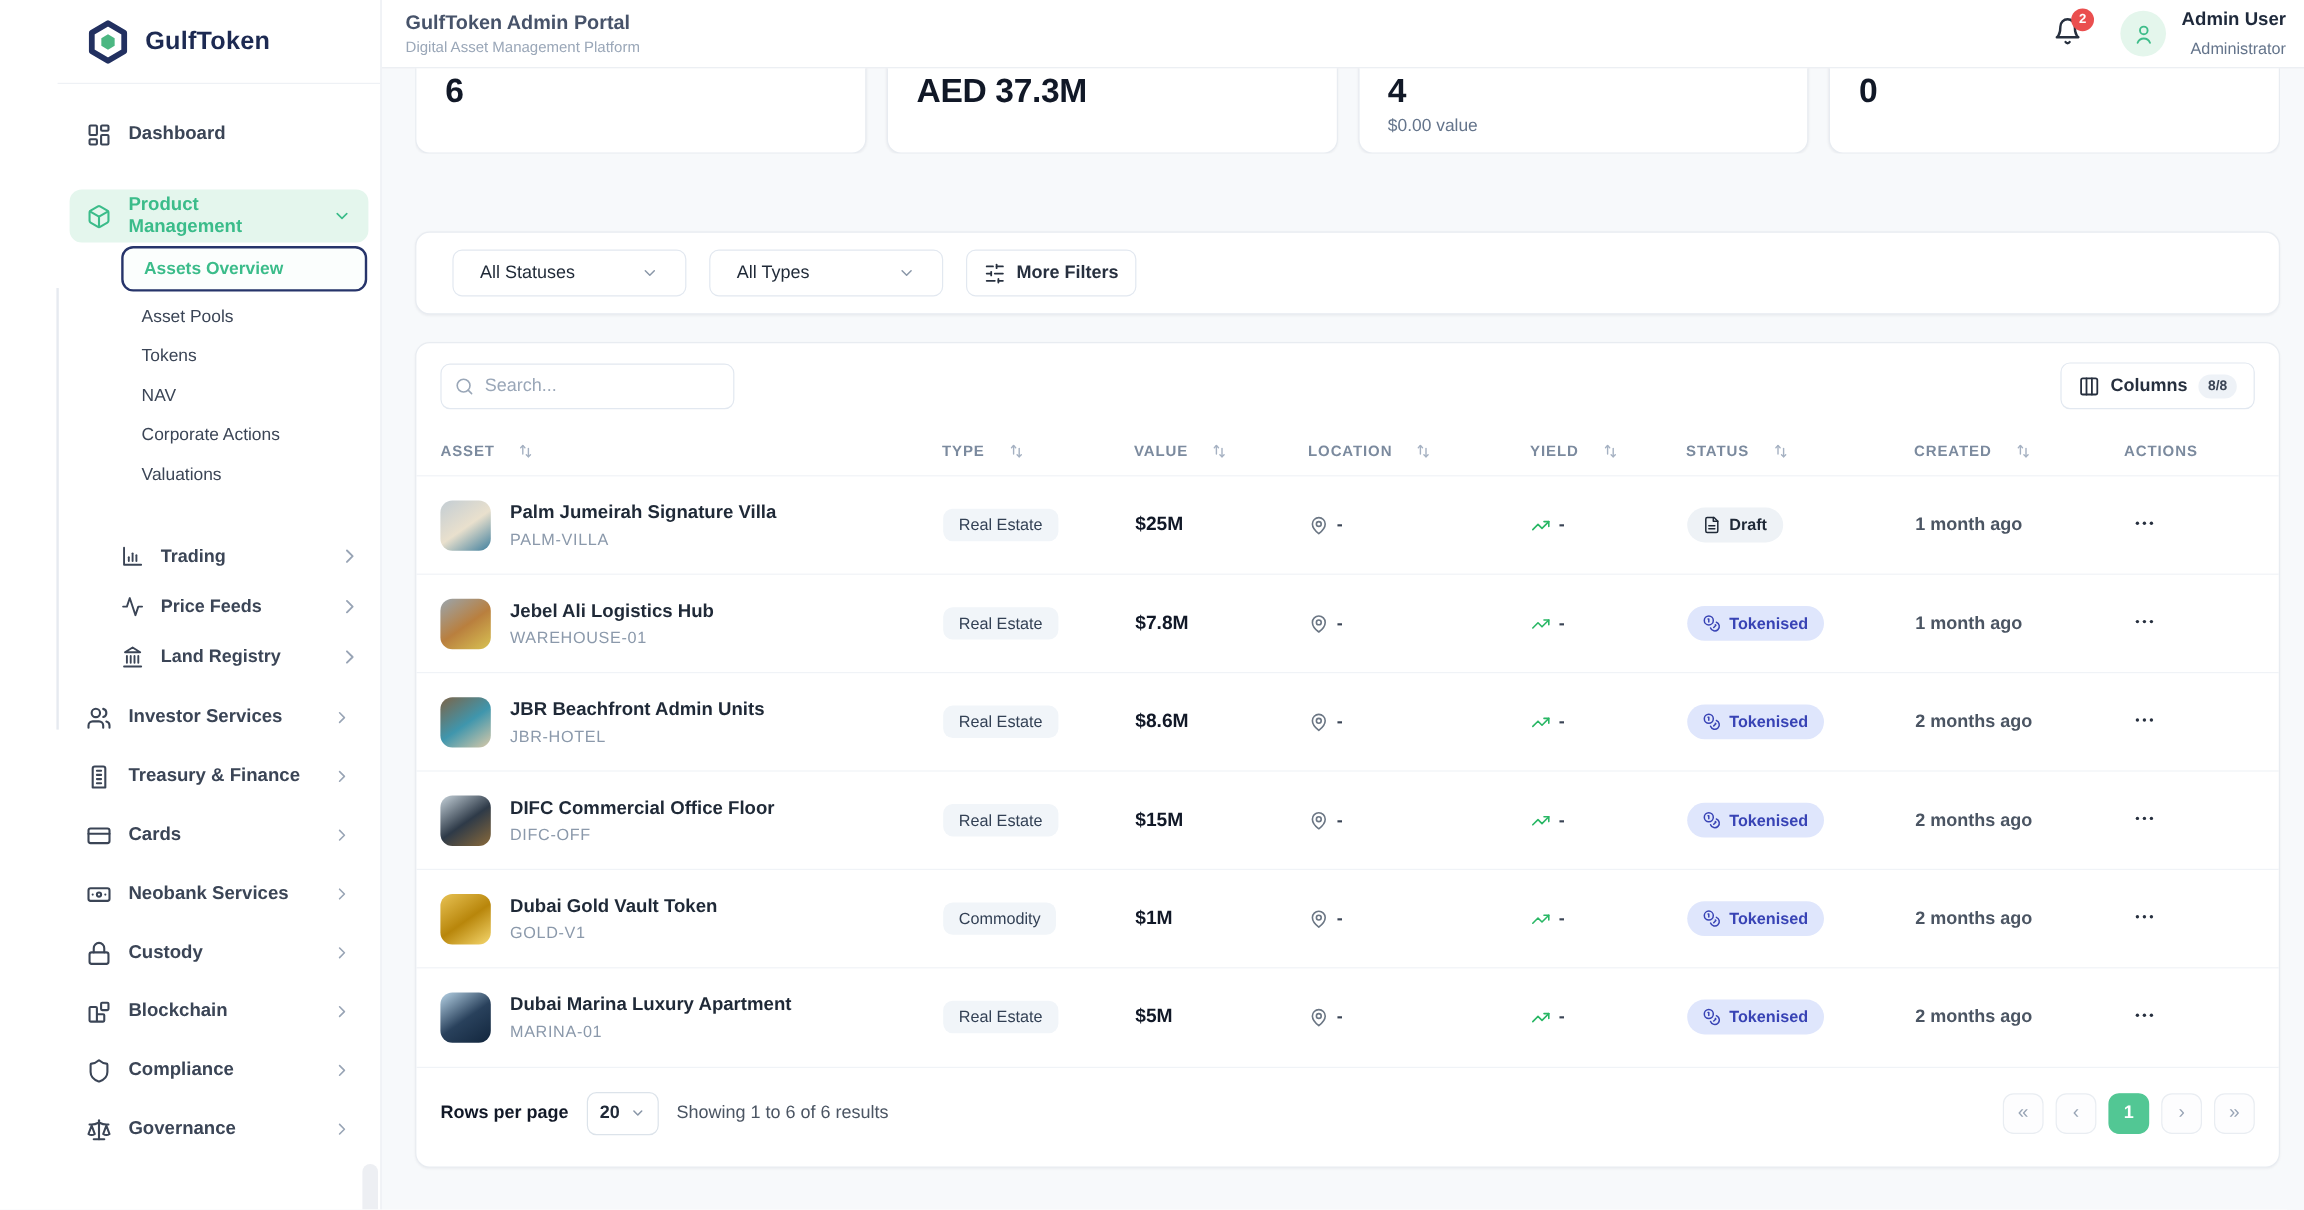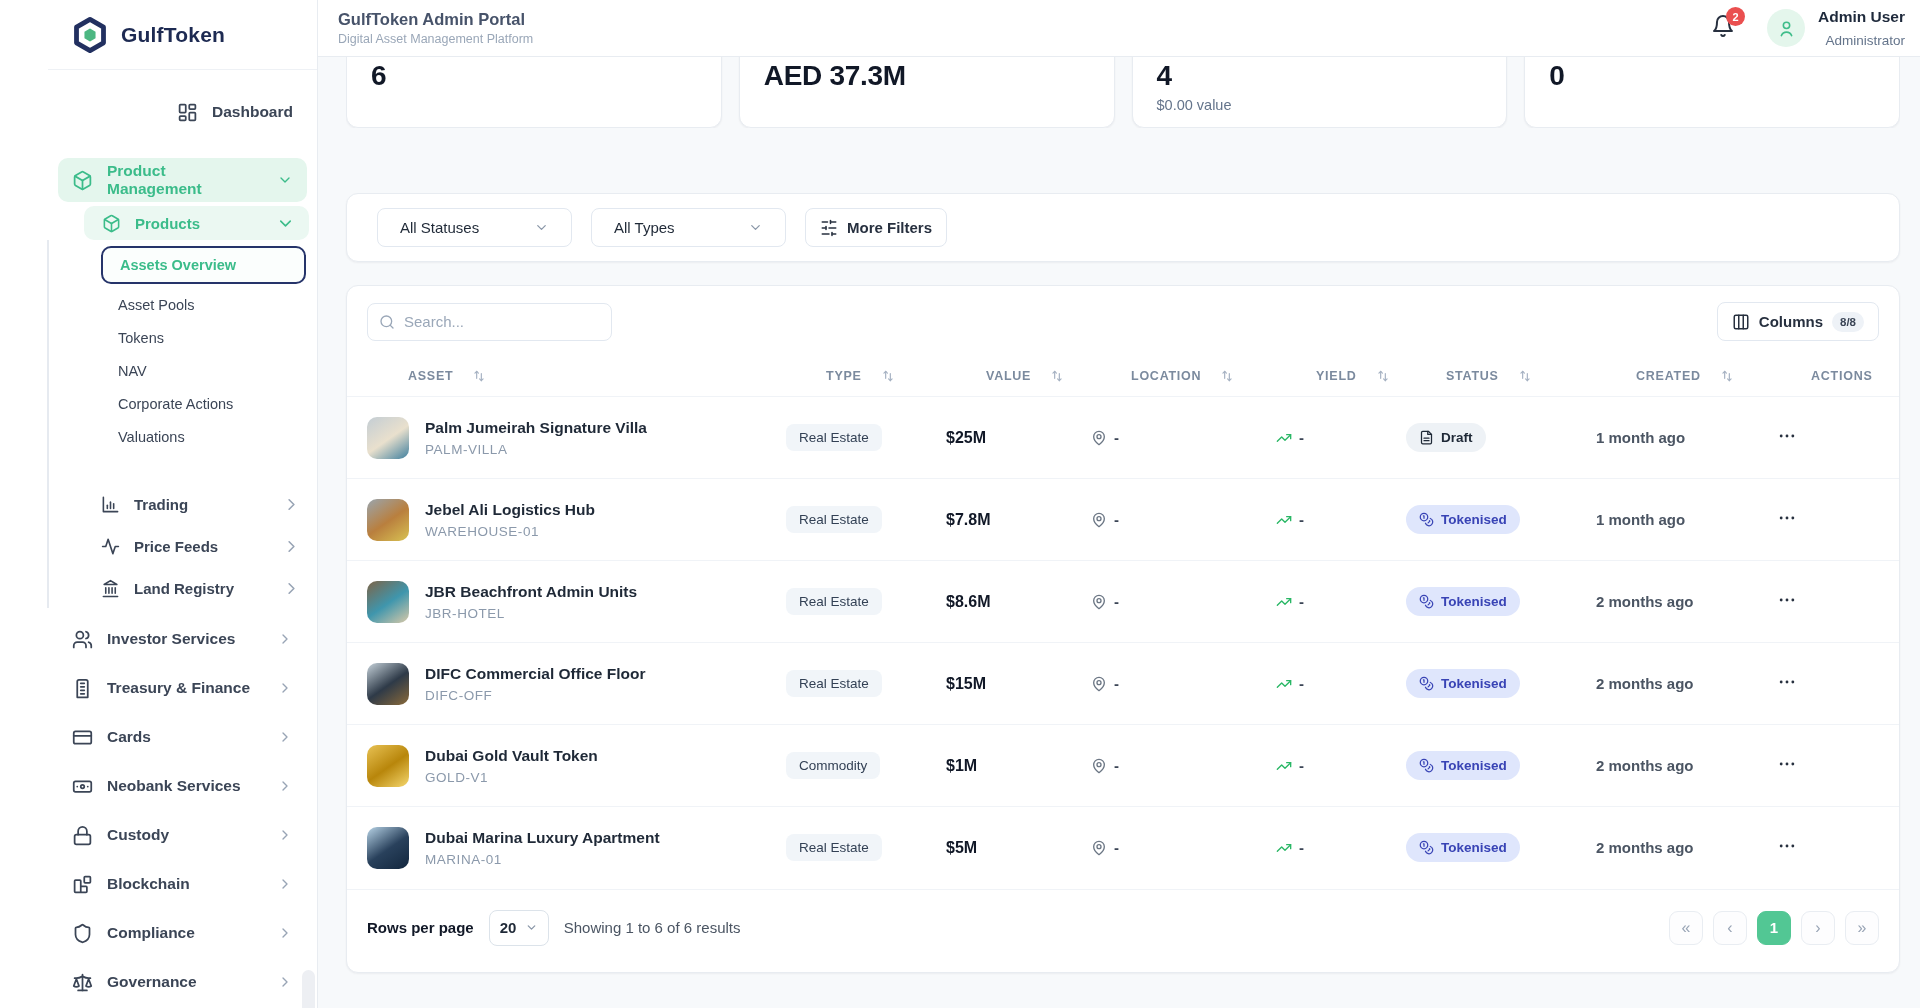--- a/index.html
+++ b/index.html
@@ -11,21 +11,21 @@
   }
   .app { display:flex; width:1920px; height:1008px; }
 
   
   .sidebar { width:318px; min-width:318px; background:#fff; border-right:1px solid #e8ecf1; position:relative; height:100%; overflow:hidden;padding-left:48px; }
   .logo-row { display:flex; align-items:center; gap:13px; padding:0 24px; height:70px; border-bottom:1px solid #eef1f5; }
   .logo-mark { width:36px; height:38px; flex:0 0 auto; }
   .logo-text { font-size:21px; font-weight:800; color:#1d2a52; letter-spacing:.2px; }
   #sidebar-nav { padding:20px 0 0 0; position:relative; }
   .s-item { display:flex; align-items:center; gap:14px; height:44px; padding:0 14px; margin:5px 10px 0; border-radius:10px; font-size:15.5px; font-weight:600; color:#3b4556; cursor:pointer; }
-  #sidebar-nav > .s-item:first-child { margin-top:0;justify-content:flex-end; }
+  #sidebar-nav > .s-item:first-child { margin-top:0; }
   .s-item .ic { width:21px; height:21px; flex:0 0 auto; }
   .s-item .chev { margin-left:auto; color:#98a4b5; display:flex; }
   .s-item .chev .ic { width:16px; height:16px; }
   .s-item.green { background:#e4f6ed; color:#3bbc8a; margin-top:24px; }
   .s-item.green .chev { color:#3bbc8a; }
   .s-item.lvl1.pill { margin:4px 8px 6px 36px; height:34px; background:#ebf8f2; color:#3bbc8a; font-size:15px; padding:0 14px 0 18px; }
   .s-item.lvl1.pill .ic { width:19px; height:19px; }
   .s-item.lvl1.pill .chev { color:#3bbc8a; }
   .s-item.lvl1.plain { margin:0 10px 0 47px; height:42px; padding:0 6px; font-size:15px; font-weight:600; color:#3b4556;justify-content:space-between; }
   .s-item.lvl1.plain.gap-top { margin-top:30px; }
@@ -71,21 +71,21 @@
   .table-card { margin-top:23px; background:#fff; border:1px solid #e8ecf1; border-radius:12px; box-shadow:0 1px 2px rgba(15,23,42,.05); padding-top:16px; }
   .table-toolbar { display:flex; align-items:center; justify-content:space-between; padding:0 20px 14px; }
   .tsearch { position:relative; }
   .tsearch .ic { position:absolute; left:12px; top:11px; width:16px; height:16px; color:#9aa7b8; }
   .tsearch input { width:245px; height:38px; padding-left:36px; }
   .cols-badge { background:#eef2f7; color:#3b4556; font-size:11.5px; font-weight:700; border-radius:999px; padding:4px 8px; }
 
   table { width:100%; border-collapse:collapse; table-layout:fixed; }
   th { text-align:left; font-size:12.5px; font-weight:700; color:#7b8a9e; letter-spacing:.06em; padding:14px 0 13px; }
   th:first-child, td:first-child { padding-left:20px; }
-  .th-inner { display:flex; align-items:flex-end; gap:19px; cursor:pointer;margin-left:41px; }
+  .th-inner { display:flex; align-items:flex-end; gap:19px; cursor:pointer; }
   .th-inner .ic { width:14px; height:14px; color:#a5b1c2; }
   td { border-top:1px solid #f0f3f7; height:82px; vertical-align:middle; font-size:15px; color:#3b4556; }
   .asset-cell { display:flex; align-items:center; gap:16px; }
   .thumb { width:42px; height:42px; border-radius:10px; flex:0 0 auto; }
   .a-name { font-size:15.5px; font-weight:600; color:#1f2937; }
   .a-ticker { font-size:13.5px; color:#8b99ab; letter-spacing:.04em; margin-top:5px; }
   .badge-type { display:inline-block; background:#f1f5f9; color:#334155; font-size:13.5px; font-weight:500; padding:6px 13px; border-radius:8px; }
   .val { font-size:16px; font-weight:700; color:#111827; }
   .icell { display:flex; align-items:center; gap:7px; font-weight:600; color:#3b4556; }
   .icell .ic { width:16px; height:16px; }
@@ -132,33 +132,20 @@
           </svg>
           <span>Dashboard</span>
         </div>
         <div class="s-item green">
           <svg class="ic" viewBox="0 0 24 24" fill="none" stroke="currentColor" stroke-width="2" stroke-linecap="round" stroke-linejoin="round">
             <path d="M21 8a2 2 0 0 0-1-1.73l-7-4a2 2 0 0 0-2 0l-7 4A2 2 0 0 0 3 8v8a2 2 0 0 0 1 1.73l7 4a2 2 0 0 0 2 0l7-4A2 2 0 0 0 21 16Z"></path>
             <path d="m3.3 7 8.7 5 8.7-5"></path>
             <path d="M12 22V12"></path>
           </svg>
           <span>Product Management</span>
-          <span class="chev">
-            <svg class="ic" viewBox="0 0 24 24" fill="none" stroke="currentColor" stroke-width="2" stroke-linecap="round" stroke-linejoin="round">
-              <path d="m6 9 6 6 6-6"></path>
-            </svg>
-          </span>
-        </div>
-        <div class="s-item lvl1 pill">
-          <svg class="ic" viewBox="0 0 24 24" fill="none" stroke="currentColor" stroke-width="2" stroke-linecap="round" stroke-linejoin="round">
-            <path d="M21 8a2 2 0 0 0-1-1.73l-7-4a2 2 0 0 0-2 0l-7 4A2 2 0 0 0 3 8v8a2 2 0 0 0 1 1.73l7 4a2 2 0 0 0 2 0l7-4A2 2 0 0 0 21 16Z"></path>
-            <path d="m3.3 7 8.7 5 8.7-5"></path>
-            <path d="M12 22V12"></path>
-          </svg>
-          <span>Products</span>
           <span class="chev">
             <svg class="ic" viewBox="0 0 24 24" fill="none" stroke="currentColor" stroke-width="2" stroke-linecap="round" stroke-linejoin="round">
               <path d="m6 9 6 6 6-6"></path>
             </svg>
           </span>
         </div>
         <div class="s-item lvl2 sel">
           <span>Assets Overview</span>
         </div>
         <div class="s-item lvl2">

